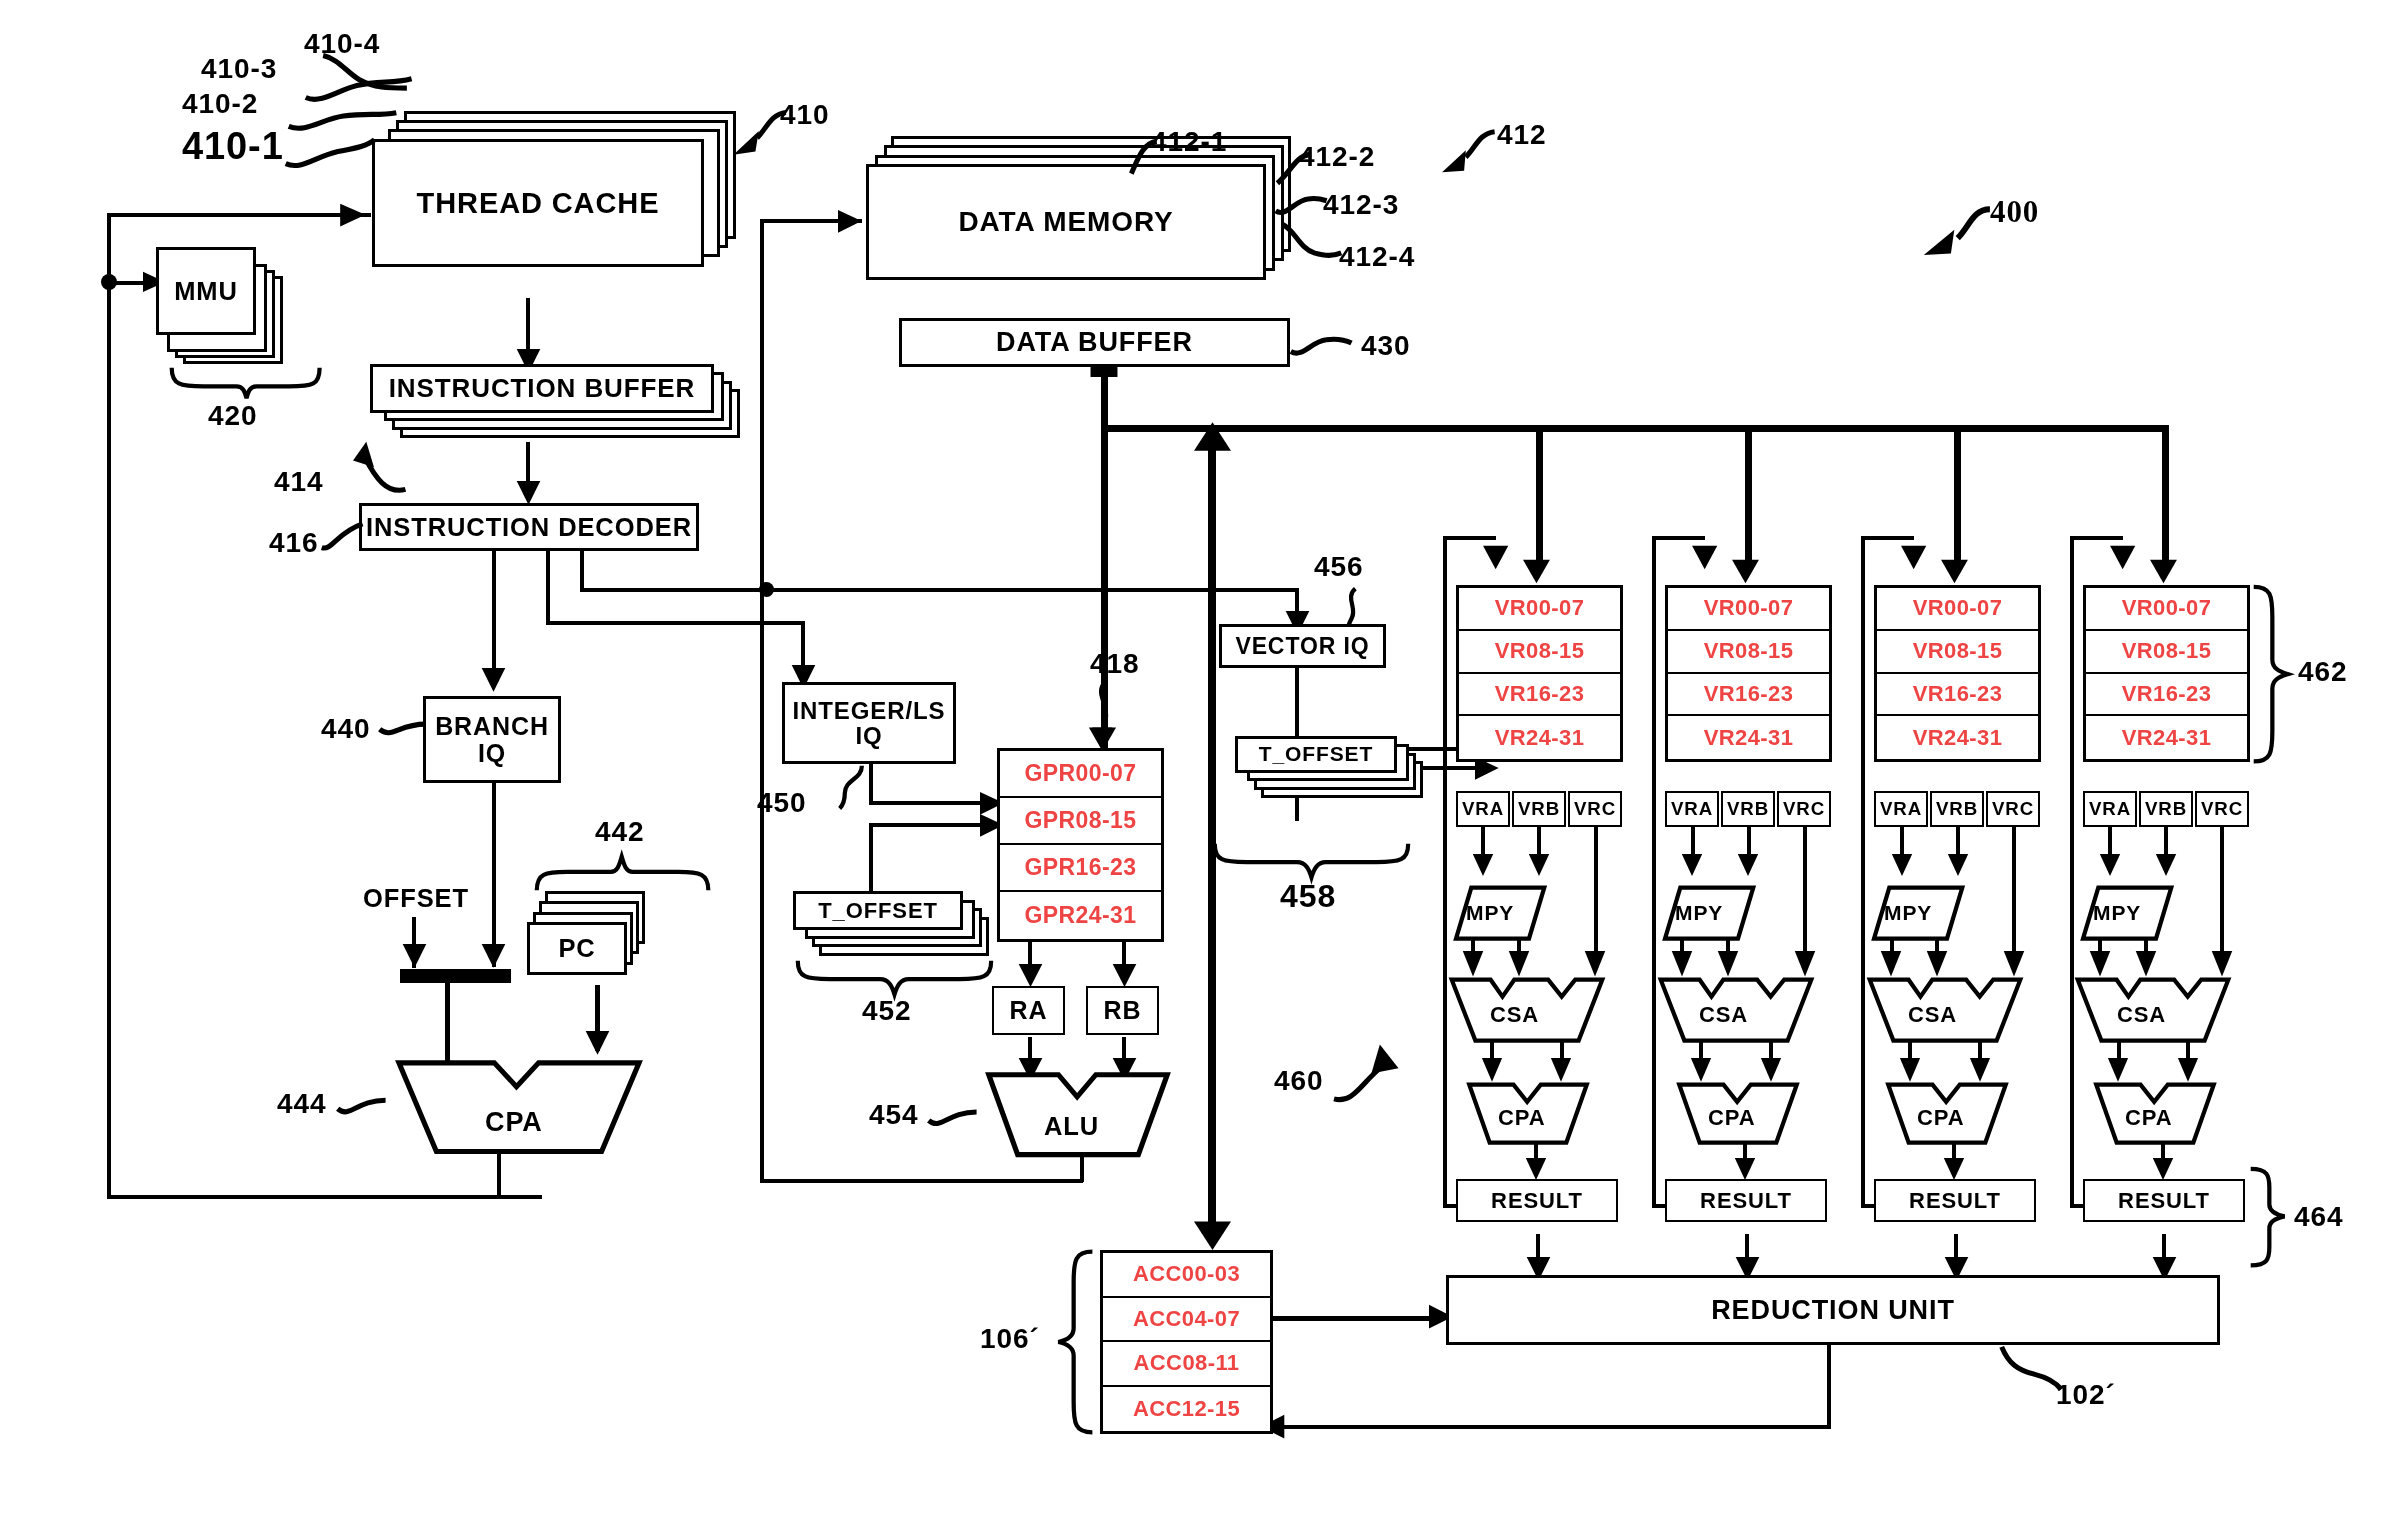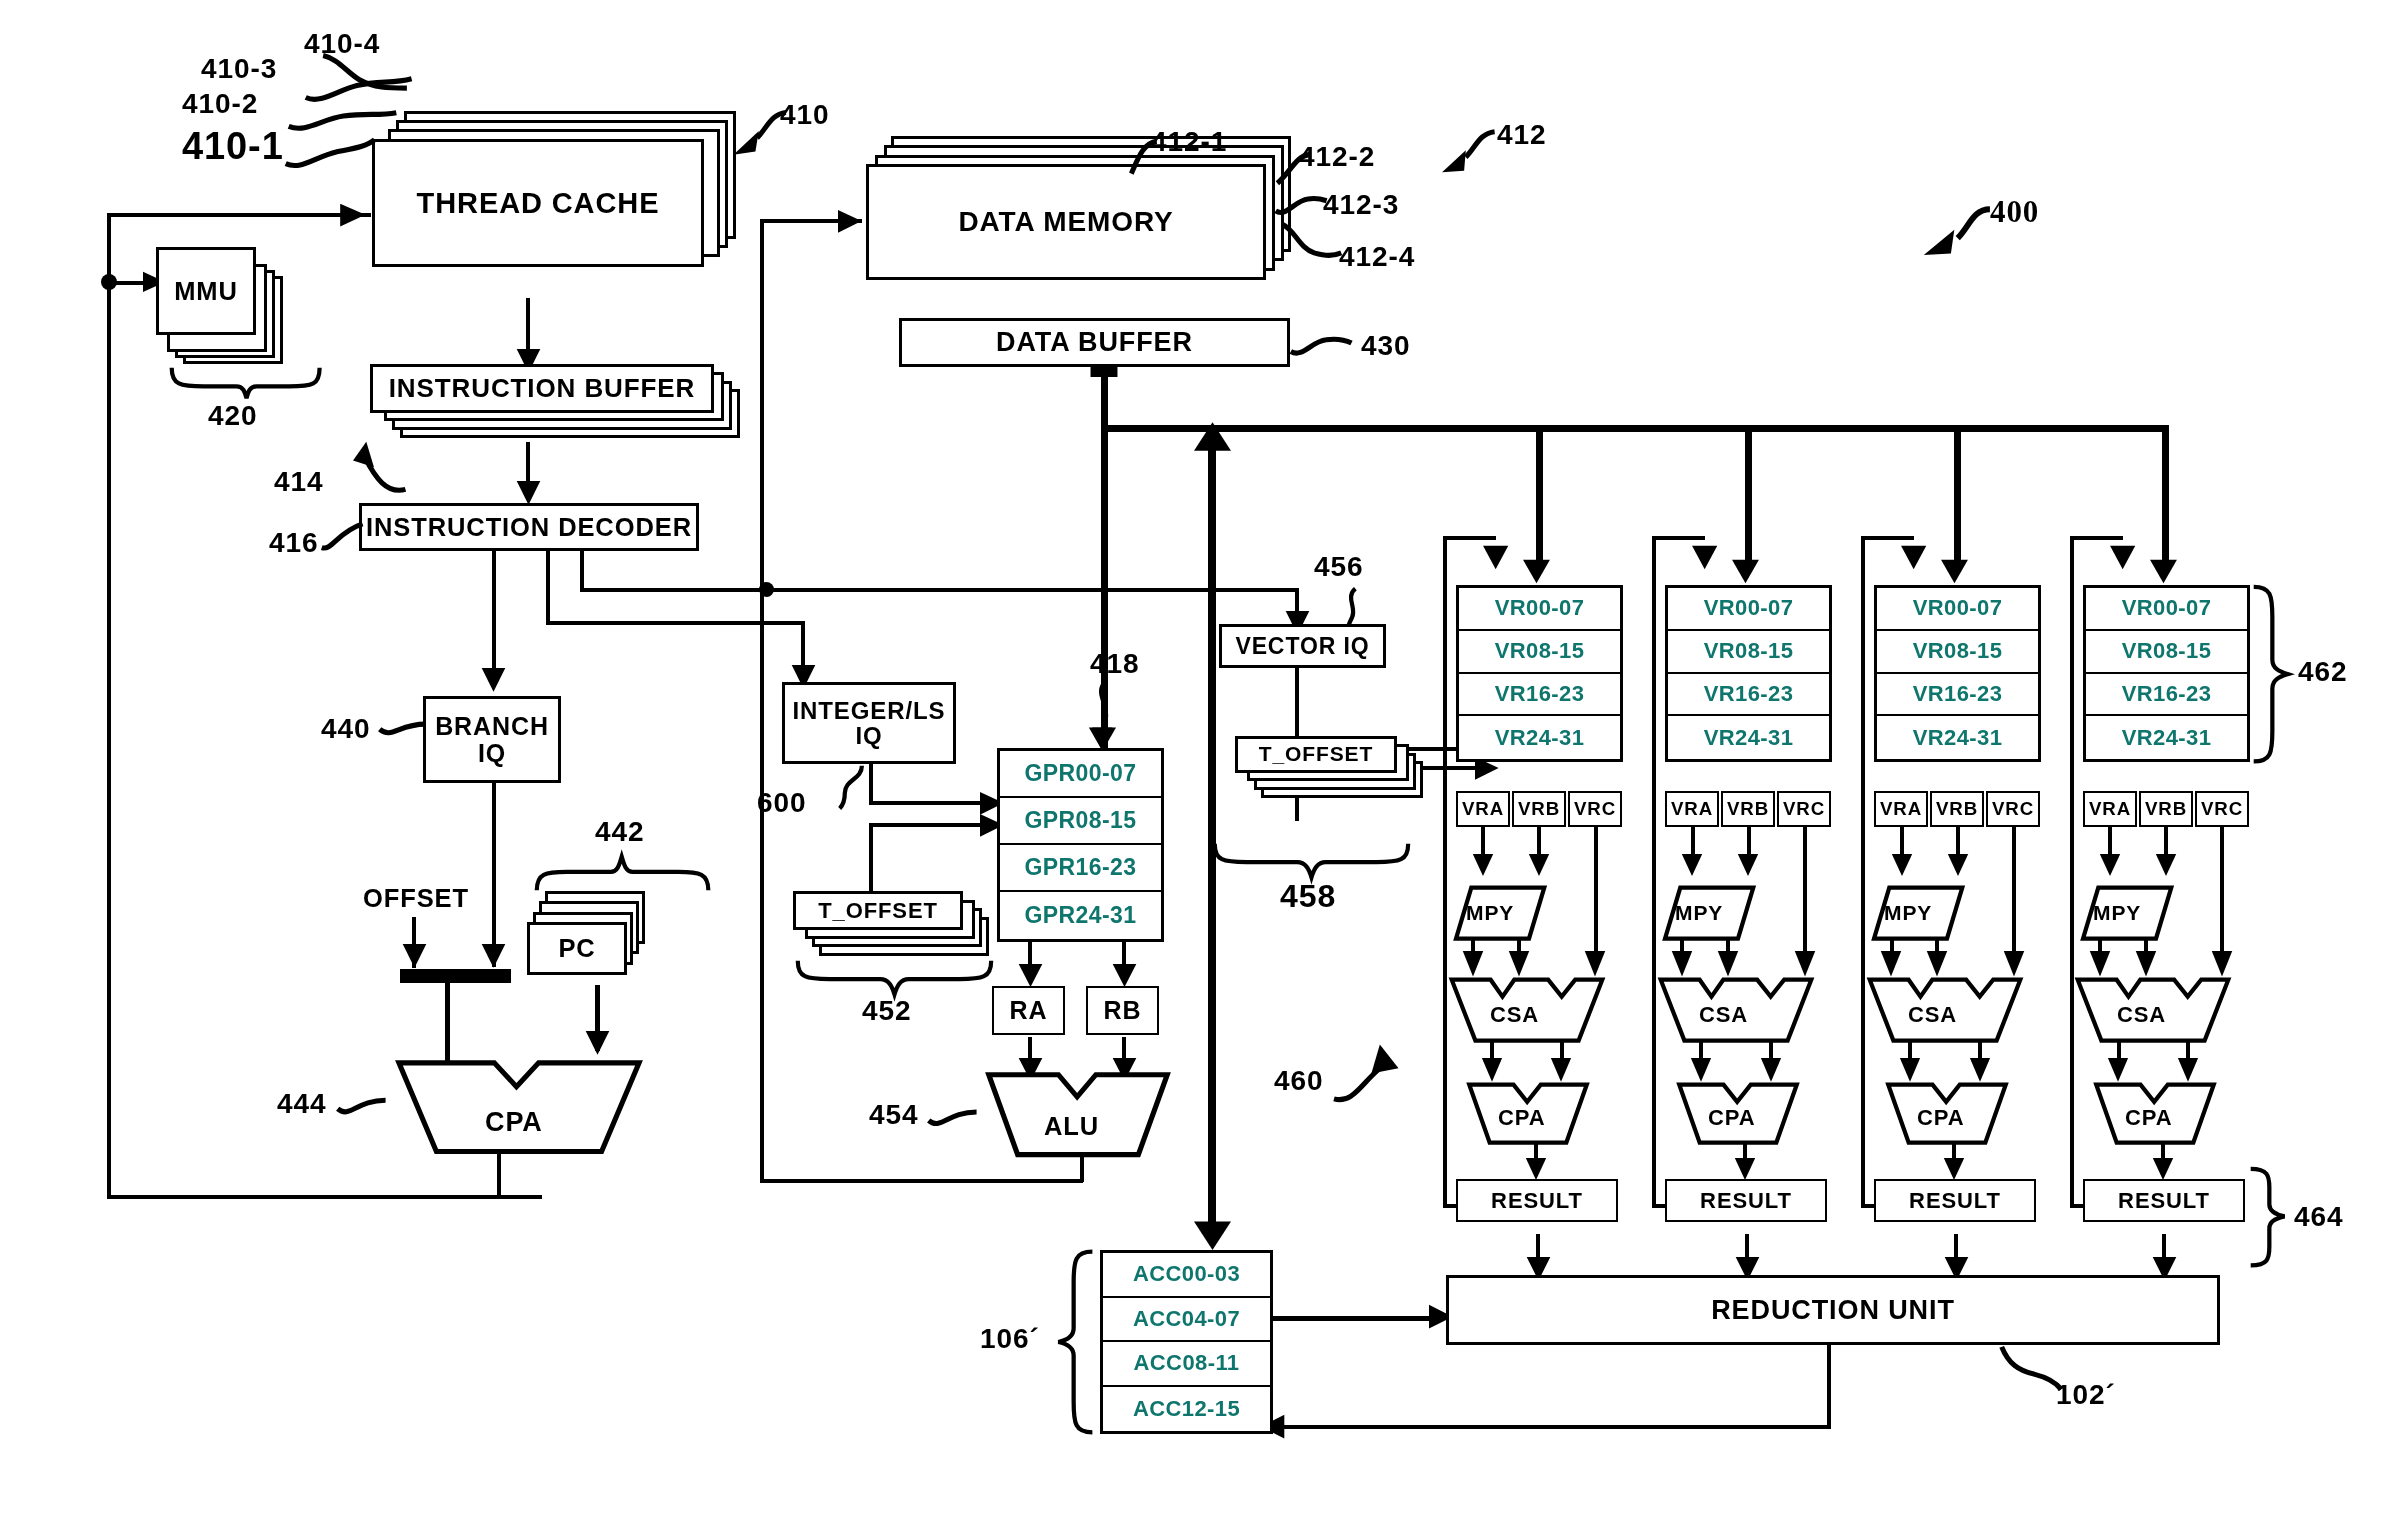--- a/index.html
+++ b/index.html
@@ -16,21 +16,21 @@
   .sheet{position:absolute;border:3.4px solid #000;background:#fff;box-sizing:border-box;}
   .lbl{position:absolute;font-family:"Liberation Sans", sans-serif;font-weight:700;
        color:#000;white-space:nowrap;letter-spacing:0.9px;}
   .ln{position:absolute;background:#000;}
   .h{height:3.4px;}
   .v{width:3.4px;}
   .hthk{height:6px;}
   .vthk{width:6px;}
   .reg{position:absolute;border:3.4px solid #000;background:#fff;box-sizing:border-box;}
   .regrow{border-bottom:2.6px solid #000;box-sizing:border-box;display:flex;
-          align-items:center;justify-content:center;font-weight:700;color:#0f766e;
+          align-items:center;justify-content:center;font-weight:700;color:#ef4444;
           font-family:"Liberation Sans", sans-serif;letter-spacing:0.4px;}
   .regrow:last-child{border-bottom:none;}
   svg{position:absolute;overflow:visible;}
 </style>
 </head>
 <body>
 
 <div id="stage">
 
   <div class="ln v" style="left:107px;top:213px;width:4.3px;height:986px;"></div>
@@ -316,21 +316,21 @@
   </svg>
   <div class="lbl" style="left:277px;top:1088px;font-size:28px;">444</div>
 
   <div class="box" style="left:782px;top:682px;width:174px;height:82px;font-size:24px;flex-direction:column;">
     <span>INTEGER/LS</span>
     <span>IQ</span>
   </div>
   <svg style="left:838px;top:764px;width:29px;height:48px;" viewBox="0 0 34 56" width="29" height="48">
     <path d="M28,2 C28,18 8,18 8,34 C8,46 4,50 2,52" stroke="#000" stroke-width="5" fill="none"></path>
   </svg>
-  <div class="lbl" style="left:757px;top:787px;font-size:28px;">600</div>
+  <div class="lbl" style="left:757px;top:787px;font-size:28px;">450</div>
 
   <div class="stack">
     <div class="sheet" style="left:819px;top:917px;width:170px;height:39px;"></div>
     <div class="sheet" style="left:812px;top:908px;width:170px;height:39px;"></div>
     <div class="sheet" style="left:805px;top:900px;width:170px;height:39px;"></div>
     <div class="box" style="left:793px;top:891px;width:170px;height:39px;font-size:22px;">T_OFFSET</div>
   </div>
   <svg style="left:795px;top:959px;width:204px;height:37px;" viewBox="0 0 240 44" width="204" height="37">
     <path d="M2,2 C2,22 12,24 40,24 L100,24 C110,24 114,32 117,42 C120,32 124,24 134,24 L194,24 C222,24 232,22 232,2" stroke="#000" stroke-width="5" fill="none"></path>
   </svg>

